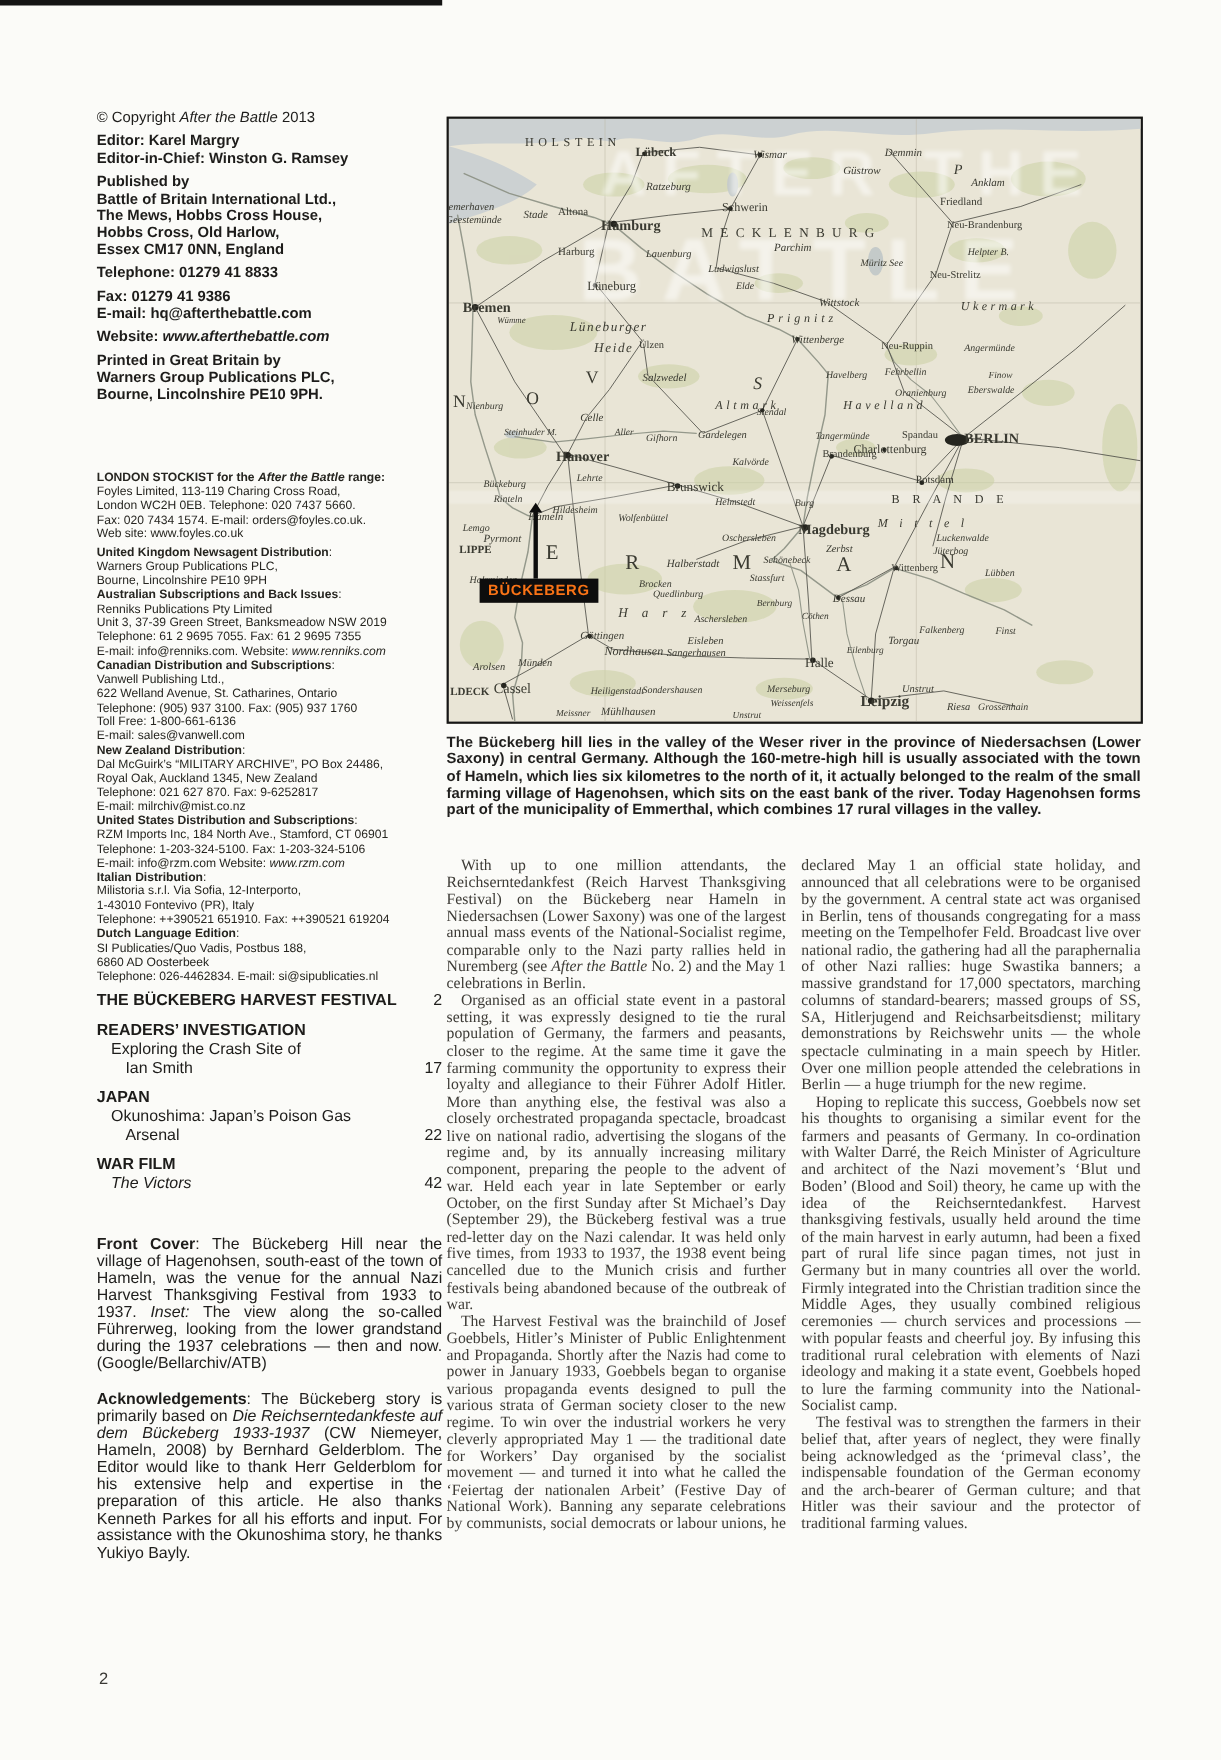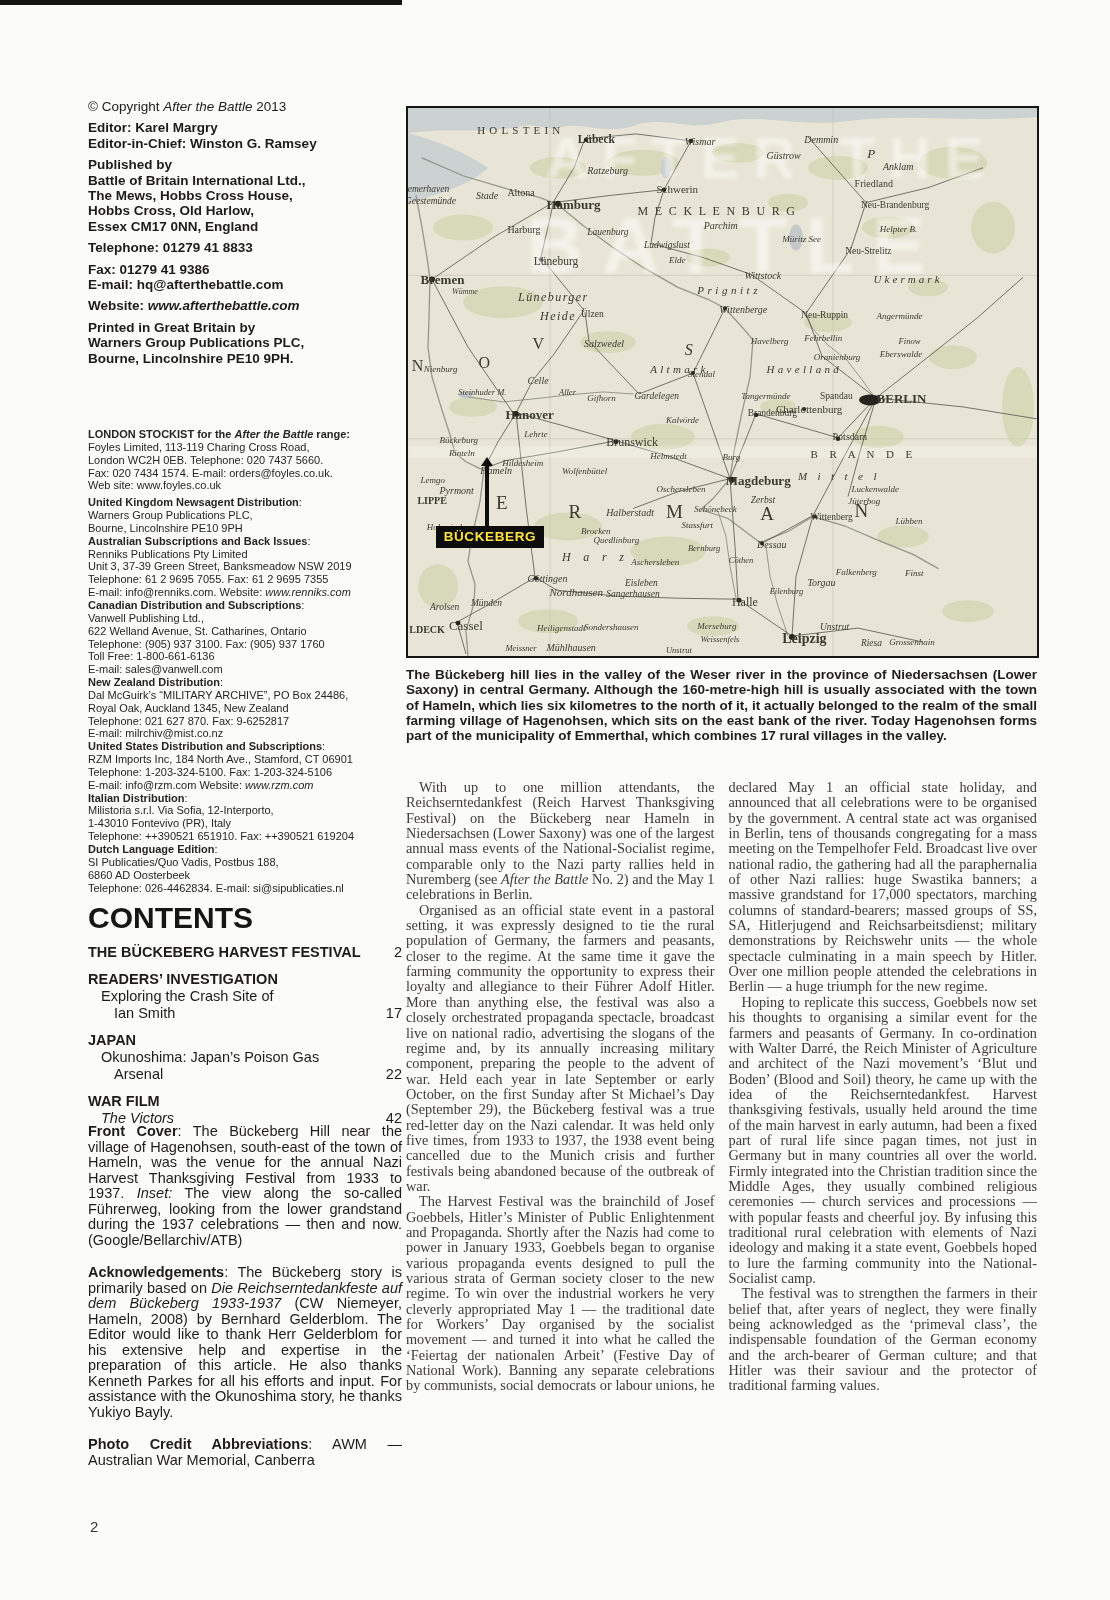--- a/index.html
+++ b/index.html
@@ -47,21 +47,21 @@
   .wm1{left:138px;top:16px;font-size:58px;letter-spacing:14px;}
   .wm2{left:118px;top:92px;font-size:80px;letter-spacing:18px;}
   .wm-band{position:absolute;left:0;top:338px;width:100%;height:12px;background:rgba(255,255,255,.25);
            filter:blur(1px);z-index:2;}
   .map-labels{position:absolute;left:0;top:0;width:100%;height:100%;z-index:3;
               font-family:"Liberation Serif",serif;}
   .mlabel{position:absolute;color:#3a3a31;white-space:nowrap;font-size:10px;}
   .bk-arrow{position:absolute;left:calc(12.5% - 2px);top:65.2%;width:4px;height:11%;background:#0d0d0d;z-index:4;}
   .bk-arrow:before{content:"";position:absolute;left:-4px;top:-8px;border-left:6px solid transparent;
                    border-right:6px solid transparent;border-bottom:9px solid #0d0d0d;}
-  .bk-box{position:absolute;left:4.4%;top:76.2%;background:#0d0d0d;color:#fde047;font-weight:700;
+  .bk-box{position:absolute;left:4.4%;top:76.2%;background:#0d0d0d;color:#f97316;font-weight:700;
           font-size:13.5px;line-height:13.5px;letter-spacing:.6px;padding:4px 8px 5px 8px;z-index:4;
           font-family:"Liberation Sans",sans-serif;}
 
   
   .caption{position:absolute;left:406px;top:667px;width:631px;margin:0;font-weight:700;
            font-size:13.5px;line-height:15.3px;text-align:justify;color:#201f1d;}
   .article{position:absolute;left:406px;top:780px;width:631px;height:728px;overflow:hidden;
            column-count:2;column-gap:14px;font-family:"Liberation Serif",serif;
            font-size:14.3px;line-height:15.35px;text-align:justify;color:#3d3b36;}
   .article p{margin:0;text-indent:13px;}
@@ -177,21 +177,20 @@
       <div class="line"><span><span class="sb">Dutch Language Edition</span><span>:</span></span></div>
 
       <div class="line"><span><span>SI Publicaties/Quo Vadis, Postbus 188,</span></span></div>
 
       <div class="line"><span><span>6860 AD Oosterbeek</span></span></div>
 
       <div class="line"><span><span>Telephone: 026-4462834.  E-mail: si@sipublicaties.nl</span></span></div>
     </div>
 
   <section class="contents">
-    <h2 class="c-title">CONTENTS</h2>
     <div class="c-rows">
 
         <div class="c-row hd first">
           <span class="c-text"><span class="sb">THE BÜCKEBERG HARVEST FESTIVAL</span></span>
           <span class="c-page">2</span>
         </div>
 
         <div class="c-row hd">
           <span class="c-text"><span class="sb">READERS’ INVESTIGATION</span></span>
           <span class="c-page"></span>
@@ -233,21 +232,20 @@
         </div>
       </div>
   </section>
 
   <section class="sideparas">
 
       <p class="side-para"><span><span class="sb">Front Cover</span><span>: The Bückeberg Hill near the village of Hagenohsen, south-east of the town of Hameln, was the venue for the annual Nazi Harvest Thanksgiving Festival from 1933 to 1937. </span><span class="si">Inset:</span><span> The view along the so-called Führerweg, looking from the lower grandstand during the 1937 celebrations — then and now. (Google/Bellarchiv/ATB)</span></span></p>
 
       <p class="side-para"><span><span class="sb">Acknowledgements</span><span>: The Bückeberg story is primarily based on </span><span class="si">Die Reichs­erntedankfeste auf dem Bückeberg 1933-1937</span><span> (CW Niemeyer, Hameln, 2008) by Bernhard Gelderblom. The Editor would like to thank Herr Gelderblom for his extensive help and expertise in the preparation of this article. He also thanks Kenneth Parkes for all his efforts and input. For assistance with the Okunoshima story, he thanks Yukiyo Bayly.</span></span></p>
 
-      <p class="side-para"><span><span class="sb">Photo Credit Abbreviations</span><span>: AWM — Australian War Memorial, Canberra</span></span></p>
     </section>
 
   <div class="pagenum">2</div>
 
   <figure class="map" style="margin:0;">
     <svg viewBox="0 0 629 550" preserveAspectRatio="none">
 
       <path d="M0,0 H629 V9 C560,15 500,5 440,13 C390,20 350,4 310,15 C280,23 255,7 225,18 C195,28 170,11 148,21 L120,17 C80,27 40,19 0,25 Z" fill="#ccd1d2"></path>
       <path d="M0,25 C30,33 58,45 80,60 C62,78 30,86 0,96 Z" fill="#ccd1d2"></path>
 

